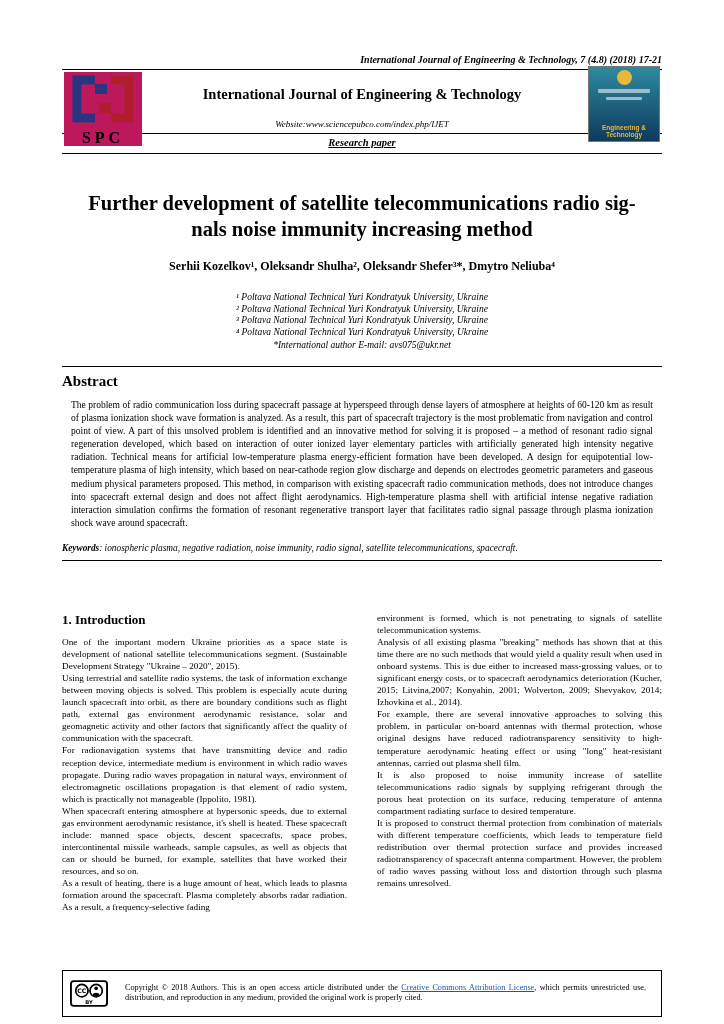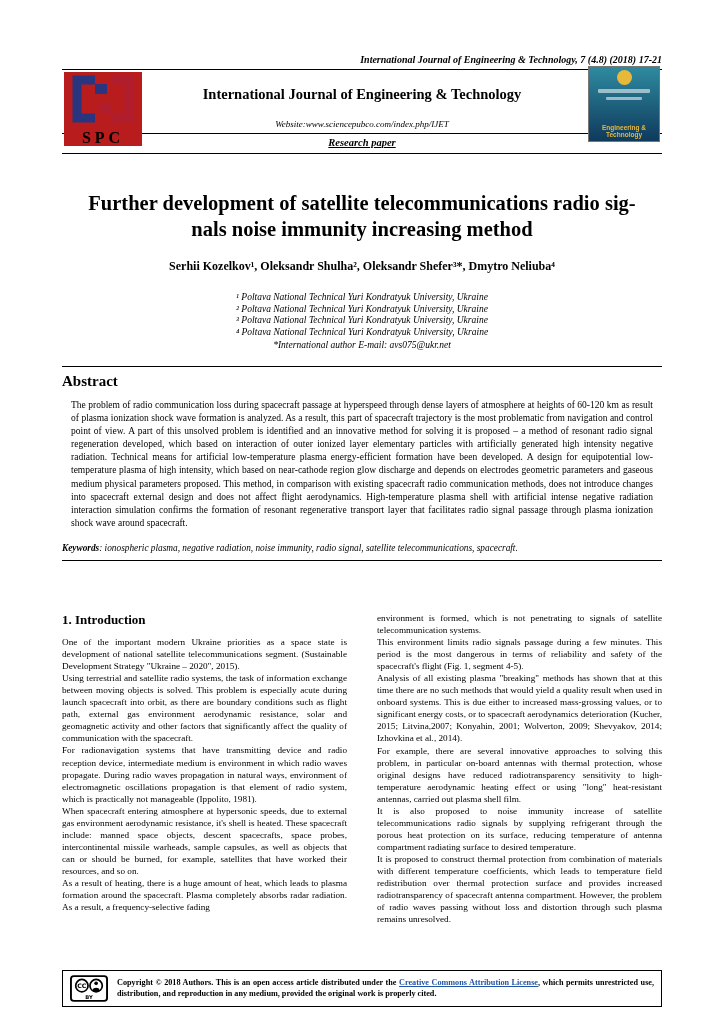--- a/index.html
+++ b/index.html
@@ -2,21 +2,21 @@
 <html style="--link: #2255a4; --logo_blue: #2a3580; --logo_red: #b01e2e; --cover_teal_top: #2e8aa0; --cover_teal_bottom: #0f3a5c; --cover_gold: #e8b83a;"><head>
 <meta charset="utf-8">
 <style>
   html,body{margin:0;padding:0;background:#fff;}
   .page{position:relative;width:724px;height:1024px;background:#fff;color:#000;
         font-family:"Liberation Serif","DejaVu Serif",serif;overflow:hidden;}
   .hr{position:absolute;left:62px;width:600px;border-top:1px solid #000;}
   #rule-top{top:69px;} #rule-mid{top:133px;} #rule-mid2{top:153px;}
   .citation{position:absolute;top:54px;left:62px;width:600px;text-align:right;
             font-size:10px;font-weight:bold;font-style:italic;}
-  .spc-logo{position:absolute;left:64px;top:72px;width:78px;text-align:center;background:#b91c1c;z-index:2;}
+  .spc-logo{position:absolute;left:64px;top:72px;width:78px;text-align:center;background:#be185d;z-index:2;}
   .spc-text{font-size:16px;font-weight:bold;letter-spacing:4px;line-height:16px;}
   .cover{position:absolute;left:588px;top:66px;width:72px;height:76px;z-index:2;
          background:linear-gradient(180deg,var(--cover_teal_top),var(--cover_teal_bottom));
          border:1px solid #777;display:flex;flex-direction:column;align-items:center;padding:3px 2px;box-sizing:border-box;}
   .cover-emblem{width:15px;height:15px;border-radius:50%;background:var(--cover_gold);flex:0 0 auto;}
   .cover-bar{width:52px;height:4px;background:rgba(255,255,255,.55);margin-top:4px;border-radius:1px;}
   .cover-bar.short{width:36px;height:3px;}
   .cover-banner{font-size:6.5px;color:var(--cover_gold);font-weight:bold;text-align:center;
                 margin-top:auto;line-height:7px;font-family:"Liberation Sans",sans-serif;}
   .journal-title{position:absolute;top:86px;left:150px;width:424px;text-align:center;
@@ -38,21 +38,21 @@
   .abstract-text{font-size:9.5px;line-height:13.1px;text-align:justify;margin:9px;}
   .keywords{font-size:9.3px;margin:13px 0 7px 0;}
   .kl{font-weight:bold;font-style:italic;}
   .kt{font-style:italic;}
   .columns{position:absolute;top:612px;left:62px;width:600px;display:flex;gap:30px;}
   .col{width:292px;font-size:9.2px;line-height:12.05px;text-align:justify;}
   .sec-heading{font-size:13px;font-weight:bold;margin:2px 0 10px 0;}
   .col p{margin:0;}
   .footer{position:absolute;top:970px;left:62px;width:600px;box-sizing:border-box;
           border:1.3px solid #000;display:flex;align-items:center;gap:9px;padding:4px 7px;}
-  .footer-text{font-size:8.2px;font-weight:bold;line-height:10.4px;text-align:justify;margin:0;}
+  .footer-text{font-size:8.2px;font-weight:normal;line-height:10.4px;text-align:justify;margin:8px;}
   .license-link{color:var(--link);text-decoration:underline;cursor:pointer;}
   .cc-badge{flex:0 0 auto;display:flex;}
 </style>
 </head>
 <body>
 
 <div class="page">
 
   <div class="citation">International Journal of Engineering &amp; Technology, 7 (4.8) (2018) 17-21</div>
   <div class="hr" id="rule-top"></div>
@@ -109,21 +109,20 @@
     <div class="col">
       <div class="sec-heading">1. Introduction</div>
       <p>One of the important modern Ukraine priorities as a space state is development of national satellite telecommunications segment. (Sustainable Development Strategy "Ukraine – 2020", 2015).</p>
       <p>Using terrestrial and satellite radio systems, the task of information exchange between moving objects is solved. This problem is especially acute during launch spacecraft into orbit, as there are boundary conditions such as flight path, external gas environment aerodynamic resistance, solar and geomagnetic activity and other factors that significantly affect the quality of communication with the spacecraft.</p>
       <p>For radionavigation systems that have transmitting device and radio reception device, intermediate medium is environment in which radio waves propagate. During radio waves propagation in natural ways, environment of electromagnetic oscillations propagation is that element of radio system, which is practically not manageable (Ippolito, 1981).</p>
       <p>When spacecraft entering atmosphere at hypersonic speeds, due to external gas environment aerodynamic resistance, it's shell is heated. These spacecraft include: manned space objects, descent spacecrafts, space probes, intercontinental missile warheads, sample capsules, as well as objects that can or should be burned, for example, satellites that have worked their resources, and so on.</p>
       <p>As a result of heating, there is a huge amount of heat, which leads to plasma formation around the spacecraft. Plasma completely absorbs radar radiation. As a result, a frequency-selective fading</p>
     </div>
     <div class="col">
       <p>environment is formed, which is not penetrating to signals of satellite telecommunication systems.</p>
-      <p>This environment limits radio signals passage during a few minutes. This period is the most dangerous in terms of reliability and safety of the spacecraft's flight (Fig. 1, segment 4-5).</p>
       <p>Analysis of all existing plasma "breaking" methods has shown that at this time there are no such methods that would yield a quality result when used in onboard systems. This is due either to increased mass-grossing values, or to significant energy costs, or to spacecraft aerodynamics deterioration (Kucher, 2015; Litvina,2007; Konyahin, 2001; Wolverton, 2009; Shevyakov, 2014; Izhovkina et al., 2014).</p>
       <p>For example, there are several innovative approaches to solving this problem, in particular on-board antennas with thermal protection, whose original designs have reduced radiotransparency sensitivity to high-temperature aerodynamic heating effect or using "long" heat-resistant antennas, carried out plasma shell film.</p>
       <p>It is also proposed to noise immunity increase of satellite telecommunications radio signals by supplying refrigerant through the porous heat protection on its surface, reducing temperature of antenna compartment radiating surface to desired temperature.</p>
       <p>It is proposed to construct thermal protection from combination of materials with different temperature coefficients, which leads to temperature field redistribution over thermal protection surface and provides increased radiotransparency of spacecraft antenna compartment. However, the problem of radio waves passing without loss and distortion through such plasma remains unresolved.</p>
     </div>
   </div>
 
   <div class="footer">
     <span class="cc-badge">
       <svg width="38" height="27" viewBox="0 0 40 28">

